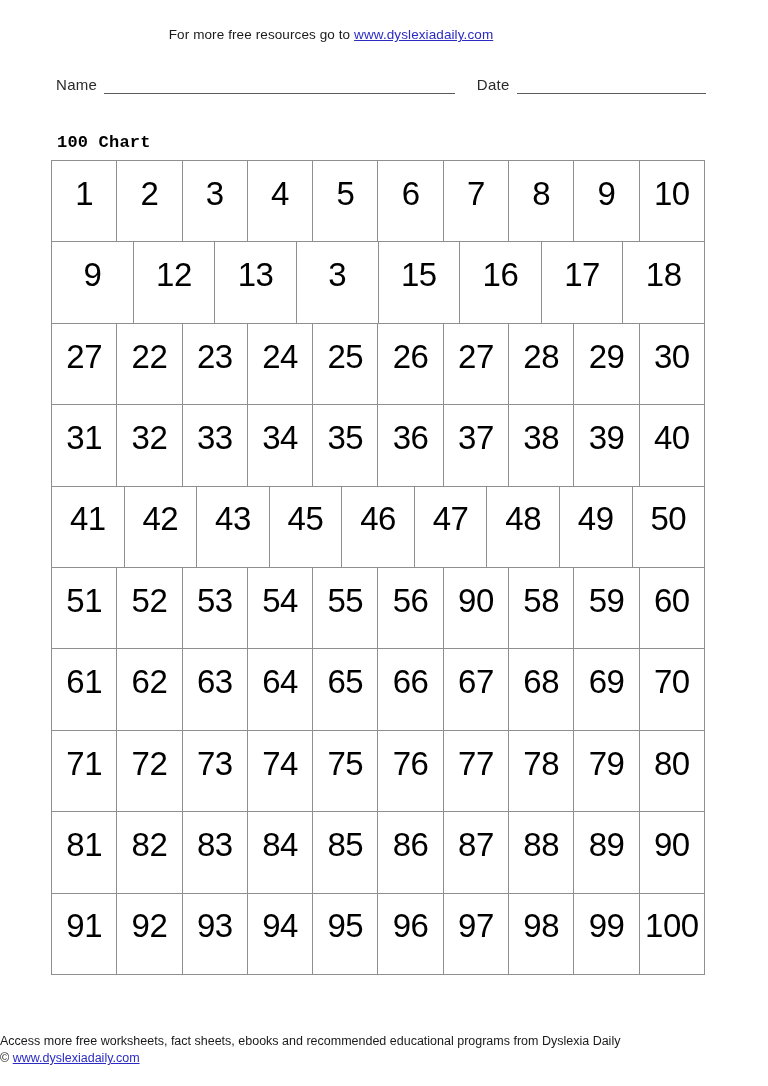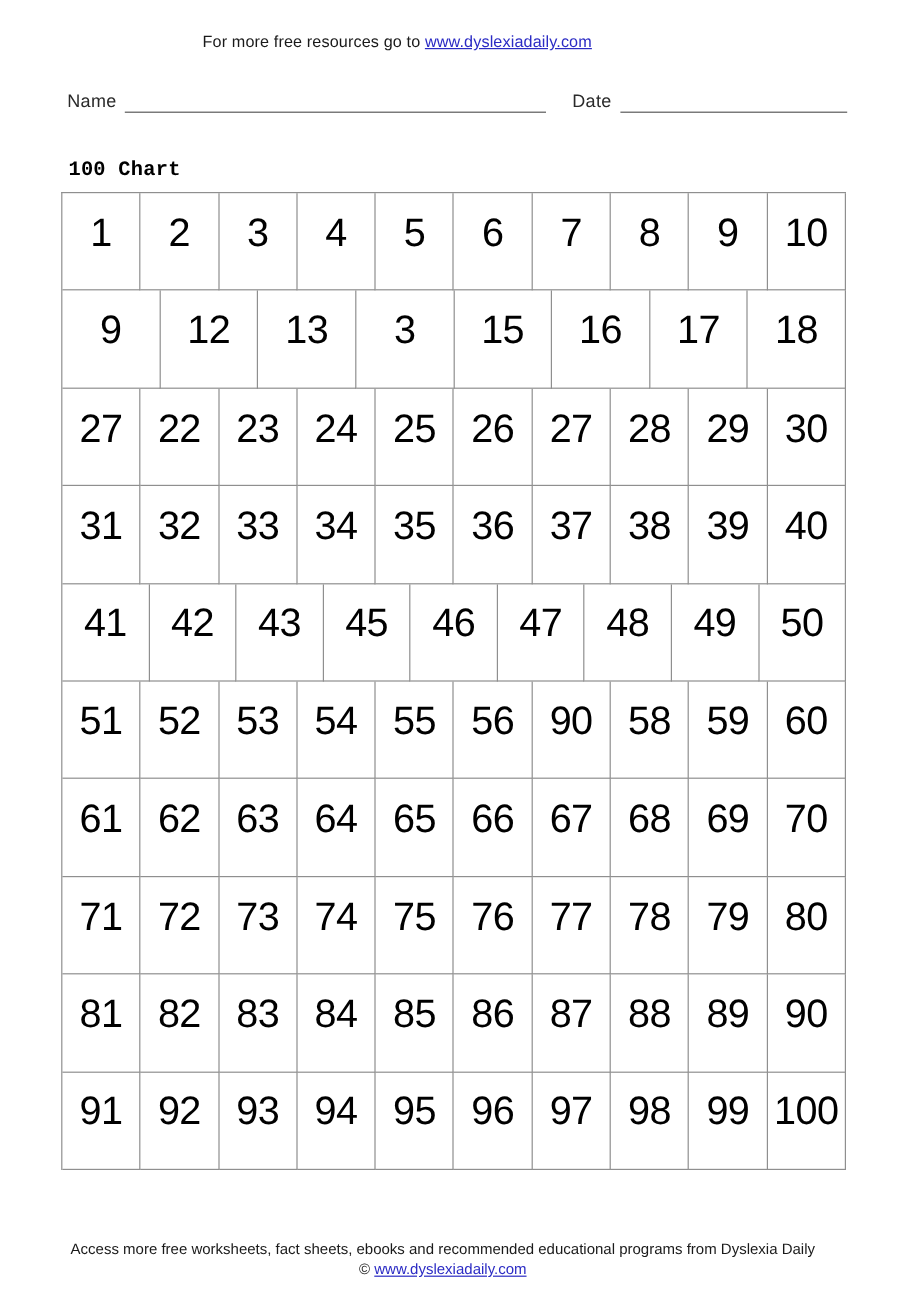--- a/index.html
+++ b/index.html
@@ -100,24 +100,23 @@
     font-size: 33px;
     font-weight: 300;
     color: #000;
     letter-spacing: -0.5px;
     line-height: 1;
   }
 
   
   .footer {
     position: absolute;
-    left: 12px;
+    left: 0;
     top: 1033px;
     width: 714px;
-    text-align: center;
     font-size: 12.5px;
     color: #1a1a1a;
     line-height: 17px;
   }
   .footer .f-line2 { display: block; }
   .footer .lnk {
     color: #2b2bc4;
     text-decoration: underline;
   }
 </style>

